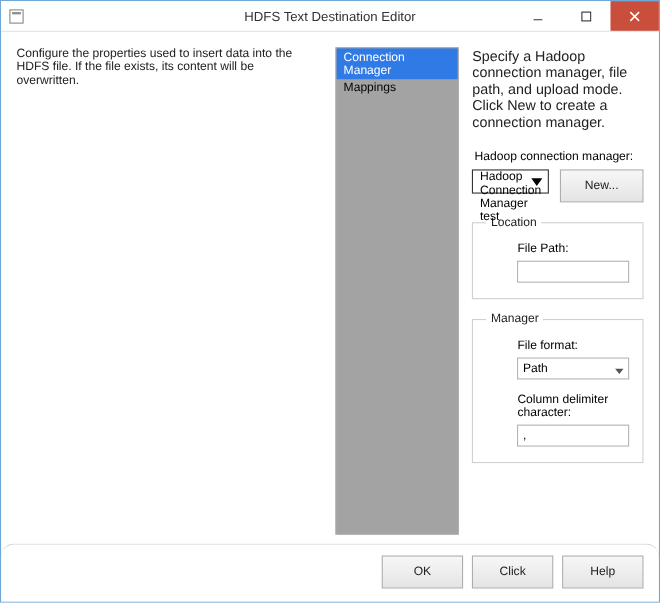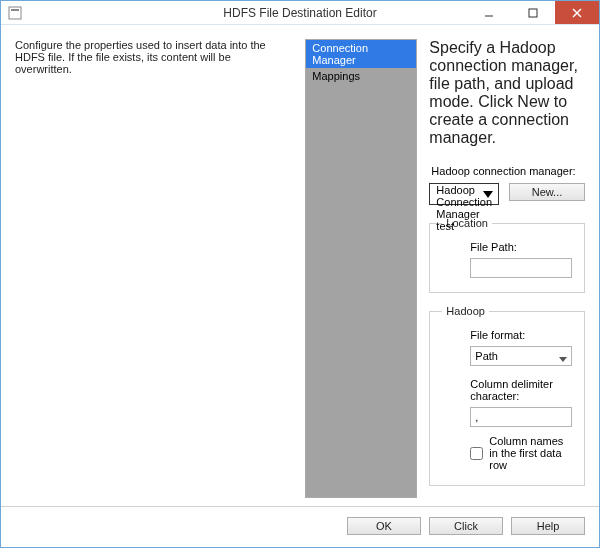--- a/index.html
+++ b/index.html
@@ -95,21 +95,21 @@
   .side-item.selected {
     background: #2f7ae5;
     color: #fff;
   }
   .main-panel {
     flex: 1;
     display: flex;
     flex-direction: column;
   }
   .help-text {
-    font-size: 16px;
+    font-size: 13px;
     color: #222;
     margin-bottom: 18px;
   }
   .field-label {
     font-size: 11px;
     margin-bottom: 6px;
     margin-left: 2px;
   }
   .top-row {
     display: flex;
@@ -126,21 +126,21 @@
     padding: 0 6px;
     position: relative;
   }
   .combo .arrow {
     position: absolute;
     right: 4px;
     top: 3px;
   }
   .btn {
     min-width: 76px;
-    height: 18px;
+    height: 30px;
     border: 1px solid #adadad;
     background: linear-gradient(#f7f7f7,#e4e4e4);
     font-size: 11px;
     display: flex;
     align-items: center;
     justify-content: center;
     padding: 0 14px;
     color: #222;
   }
   fieldset.group {
@@ -192,36 +192,37 @@
     font-size: 11px;
   }
   .check-row input { margin:0; width:13px; height:13px; }
 
   .footer {
     border-top: 1px solid #d0d0d0;
     padding: 10px 14px 12px 14px;
     display: flex;
     justify-content: flex-end;
     gap: 8px;
+    border-radius: 12px;
   }
   .footer .btn { min-width: 74px; }
 </style>
 </head>
 <body>
 
 <div class="window">
 
   <div class="titlebar">
     <div class="title-icon">
       <svg width="14" height="14" viewBox="0 0 14 14">
           <rect x="1" y="1" width="12" height="12" fill="none" stroke="#888" stroke-width="1"></rect>
           <rect x="3" y="3" width="8" height="2" fill="#888"></rect>
         </svg>
     </div>
-    <div class="title-text">HDFS File Destination Editor</div>
+    <div class="title-text">HDFS Text Destination Editor</div>
     <div class="win-controls">
       <div class="win-btn min">
         <svg width="10" height="10">
             <line x1="1" y1="8" x2="9" y2="8" stroke="#333" stroke-width="1"></line>
           </svg>
       </div>
       <div class="win-btn max">
         <svg width="10" height="10">
             <rect x="1" y="1" width="8" height="8" fill="none" stroke="#333" stroke-width="1"></rect>
           </svg>
@@ -267,39 +268,35 @@
           </div>
         </div>
 
         <fieldset class="group">
           <legend>Location</legend>
           <div class="sub-label">File Path:</div>
           <input class="text-input" type="text" value="" style="">
         </fieldset>
 
         <fieldset class="group">
-          <legend>Hadoop</legend>
+          <legend>Manager</legend>
 
           <div class="sub-label">File format:</div>
           <div class="select-input">
             <span>Path</span>
             <span class="sel-arrow">
               <svg width="8" height="6">
                   <polygon points="0,0 8,0 4,5" fill="#555"></polygon>
                 </svg>
             </span>
           </div>
 
           <div class="sub-label" style="margin-top:12px">Column delimiter character:</div>
           <input class="text-input" type="text" value="," style="">
 
-          <div class="check-row">
-            <input type="checkbox" style="">
-            <span>Column names in the first data row</span>
-          </div>
         </fieldset>
 
       </div>
     </div>
   </div>
 
   <div class="footer">
     <div class="btn">
       <span>OK</span>
     </div>

